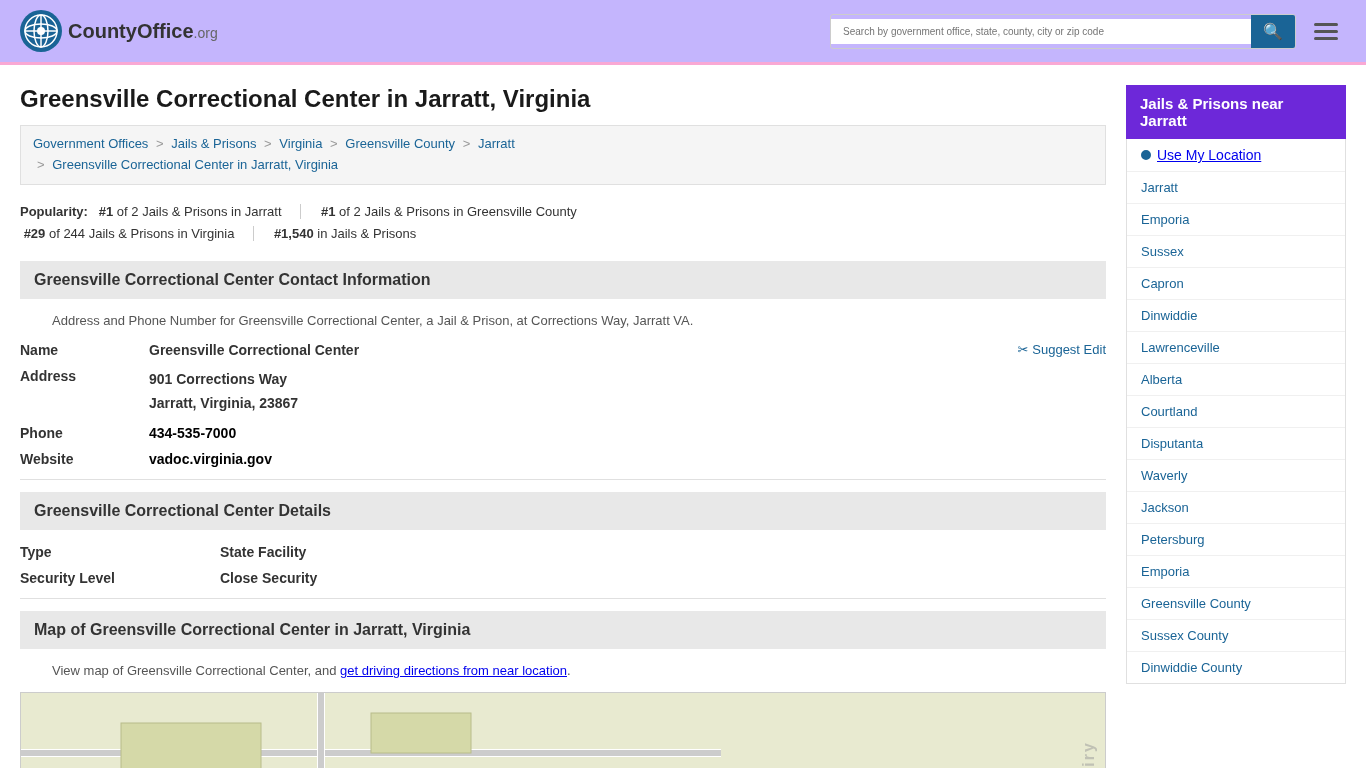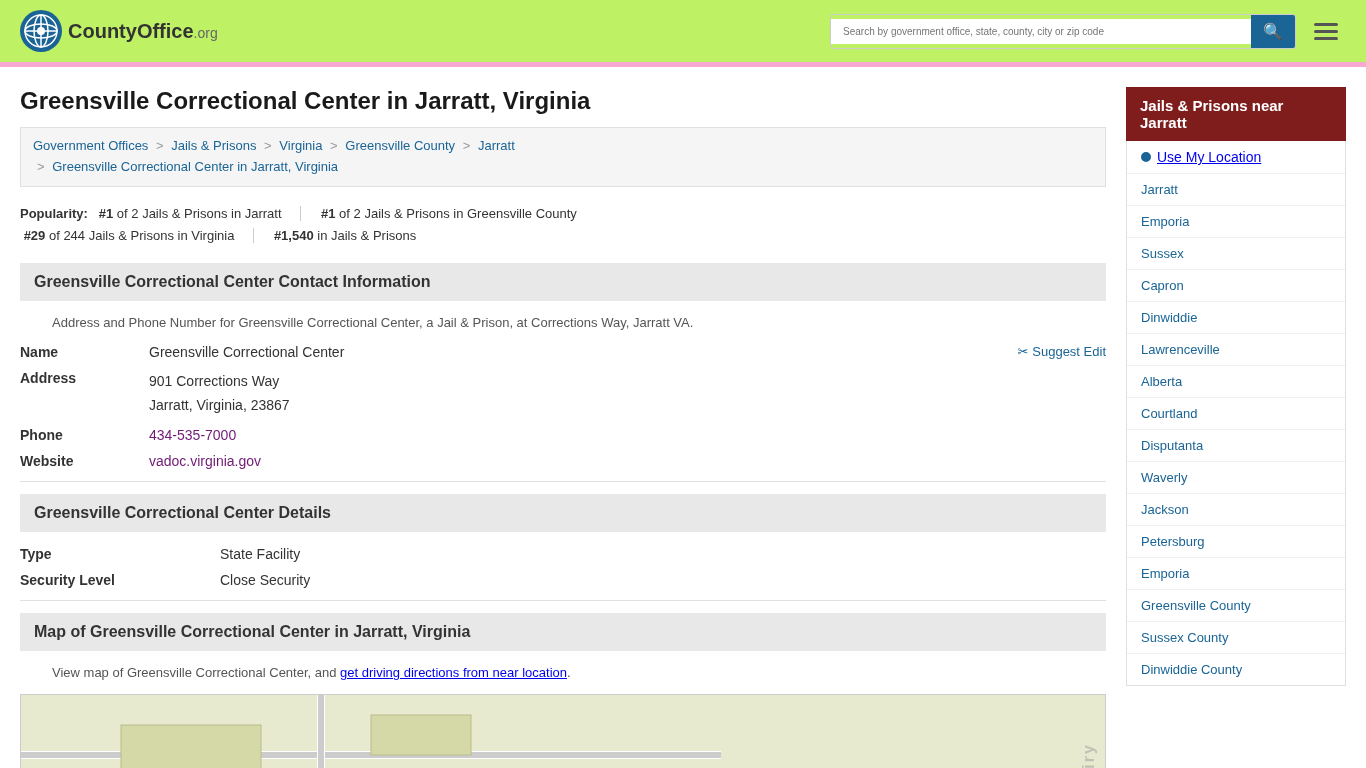--- a/index.html
+++ b/index.html
@@ -1,21 +1,21 @@
 <!DOCTYPE html>
 <html><head>
   <meta charset="utf-8">
   <style>
     * { box-sizing: border-box; margin: 0; padding: 0; }
     body { font-family: Arial, sans-serif; font-size: 14px; color: #333; background: #fff; }
 
     
     .header {
-      background: #bef264;
-      border-bottom: 5px solid #f9a8d4;
+      background: #c4b5fd;
+      border-bottom: 3px solid #f9a8d4;
       padding: 10px 20px;
       display: flex;
       align-items: center;
       justify-content: space-between;
     }
     .logo-area {
       display: flex;
       align-items: center;
       gap: 6px;
     }
@@ -154,23 +154,24 @@
       margin-bottom: 10px;
       font-size: 14px;
     }
     .detail-label {
       font-weight: bold;
       width: 129px;
       flex-shrink: 0;
     }
     .detail-value {
       flex: 1;
+      font-weight: bold;
     }
     .detail-value a {
-      color: #701a75;
+      color: #000000;
       text-decoration: none;
     }
     .suggest-edit {
       color: #1a6496;
       font-size: 13px;
       text-decoration: none;
       display: flex;
       align-items: center;
       gap: 4px;
       margin-left: auto;
@@ -202,21 +203,21 @@
       transform: rotate(-90deg);
       font-size: 18px;
       font-weight: bold;
       color: #aaa;
       opacity: 0.6;
       letter-spacing: 2px;
     }
 
     
     .sidebar-title {
-      background: #7f1d1d;
+      background: #6d28d9;
       color: white;
       padding: 10px 14px;
       font-size: 15px;
       font-weight: bold;
       margin-bottom: 0;
     }
     .sidebar-list {
       border: 1px solid #e0e0e0;
       border-top: none;
     }

